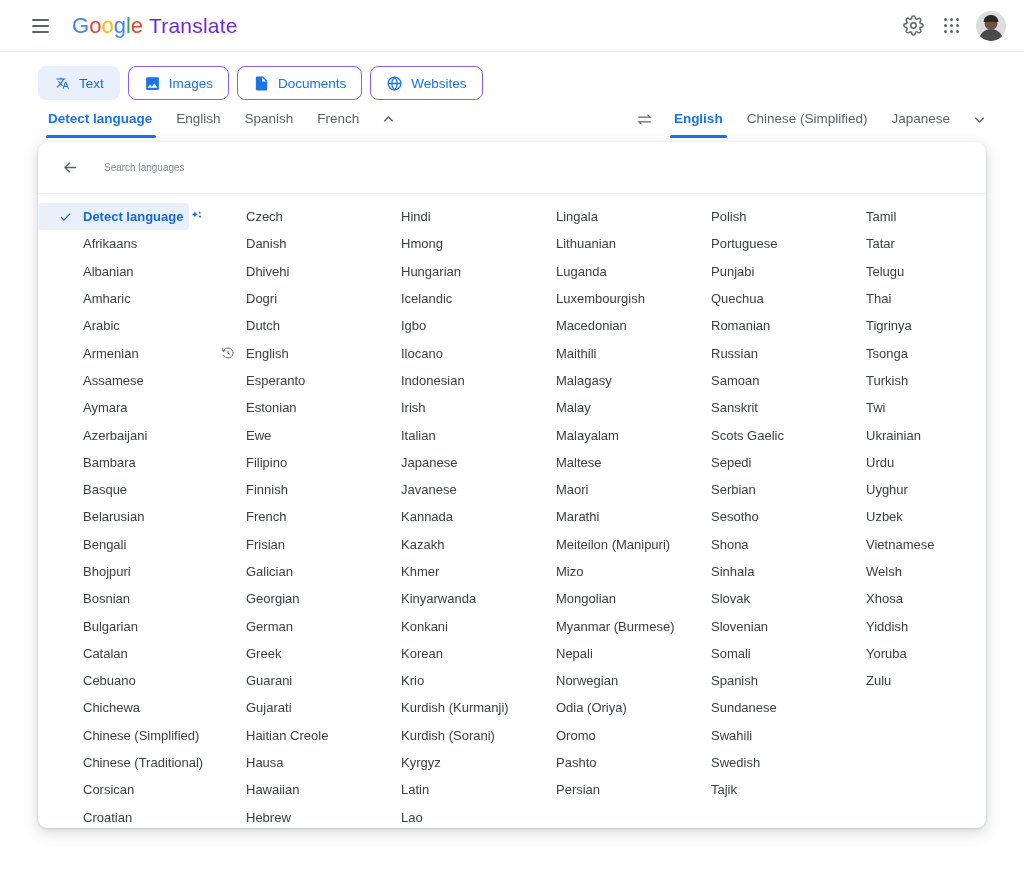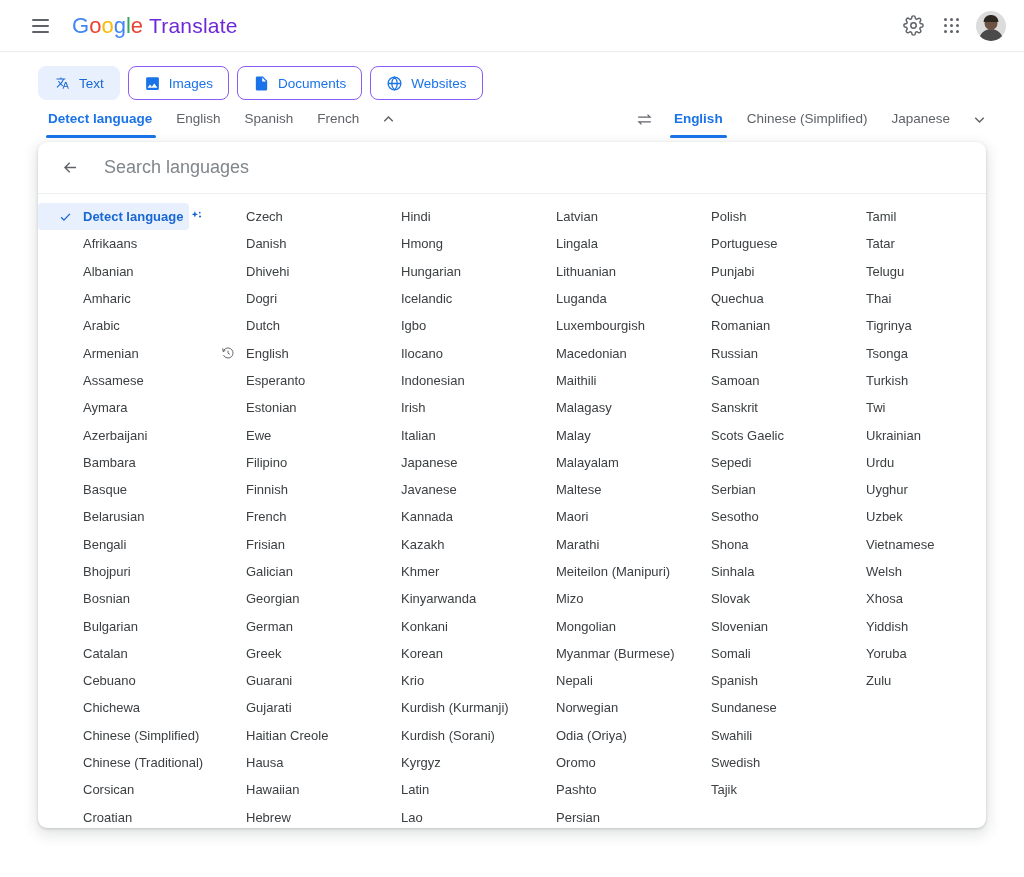--- a/index.html
+++ b/index.html
@@ -214,21 +214,21 @@
     border-radius: 50%;
     display: flex; align-items: center; justify-content: center;
     cursor: pointer;
     color: #5f6368;
     flex: 0 0 auto;
   }
   .search-input {
     border: none;
     outline: none;
     font-family: "Liberation Sans", sans-serif;
-    font-size: 18px;
+    font-size: 10px;
     color: #202124;
     margin-left: 14px;
     flex: 1;
     background: transparent;
   }
   .search-input::placeholder { color: #80868b; }
 
   .lang-columns {
     display: flex;
     padding: 9px 0 0 0;
@@ -624,23 +624,20 @@
         </div>
         <div class="lang-item">
           <span>Latin</span>
         </div>
         <div class="lang-item">
           <span>Lao</span>
         </div>
       </div>
       <div class="lang-col">
         <div class="lang-item">
-          <span>Latvian</span>
-        </div>
-        <div class="lang-item">
           <span>Lingala</span>
         </div>
         <div class="lang-item">
           <span>Lithuanian</span>
         </div>
         <div class="lang-item">
           <span>Luganda</span>
         </div>
         <div class="lang-item">
           <span>Luxembourgish</span>

